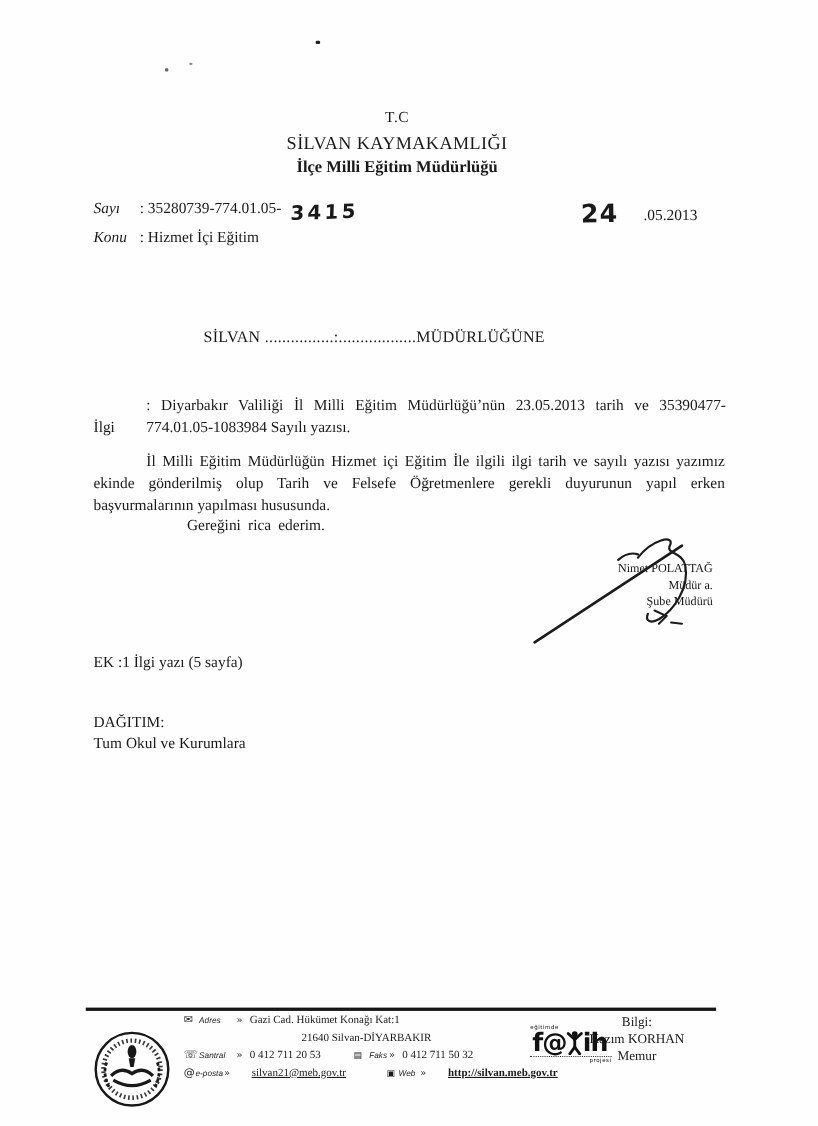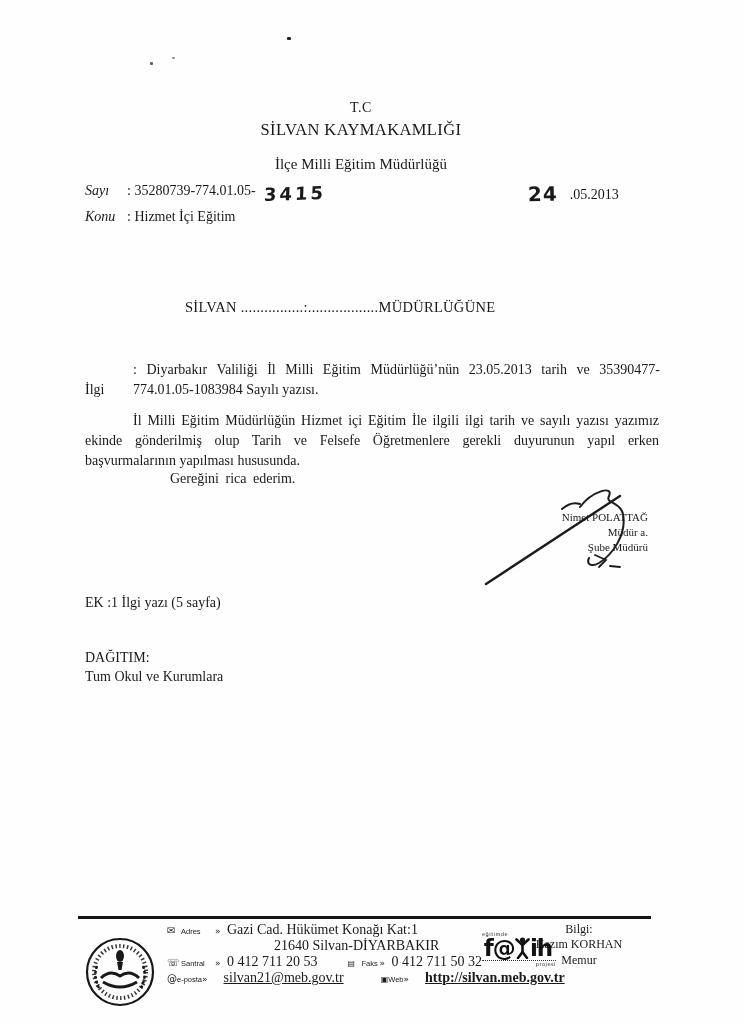--- a/index.html
+++ b/index.html
@@ -17,39 +17,39 @@
   }
   .abs { position: absolute; }
 
   
   .speck { position: absolute; background: #222; border-radius: 1px; }
 
   
   .letterhead { text-align: center; width: 320px; left: 201px; top: 98px; line-height: 1.45; }
   .lh1 { font-size: 14px; letter-spacing: .5px; }
   .lh2 { font-size: 16.5px; letter-spacing: .4px; }
-  .lh3 { font-size: 15px; font-weight: 400; margin-top: 12px; }
+  .lh3 { font-size: 15px; font-weight: 700; }
 
   
   .meta { left: 85px; top: 181px; line-height: 1.45; font-size: 14px; }
   .meta-row { display: flex; }
   .meta-label { width: 42px; font-style: italic; }
   .hand {
     font-family: "DejaVu Sans", sans-serif;
     font-weight: bold;
     display: inline-block;
   }
   .hand-no {
     font-size: 18px;
     letter-spacing: 3px;
     transform: rotate(-2deg) skewX(-4deg);
     margin-left: 8px;
   }
   .dateblock { left: 528px; top: 182px; font-size: 14px; white-space: nowrap; }
-  .hand-day { font-size: 20px; letter-spacing: 1px; transform: rotate(-1deg); margin-right: 12px; vertical-align: -2px; text-align: right; }
+  .hand-day { font-size: 23px; letter-spacing: 1px; transform: rotate(-1deg); margin-right: 23px; vertical-align: -2px; text-align: right; }
 
   
   .addressee { left: 185px; top: 299px; font-size: 14.5px; letter-spacing: .3px; }
 
   
   .ref { left: 85px; top: 360px; width: 575px; display: flex; line-height: 1.42; font-size: 14px; }
   .ref-label { width: 48px; flex: 0 0 48px; margin-top: 20px; }
   .ref-text { flex: 1; text-align: justify; }
 
   
@@ -63,23 +63,23 @@
   
   .attach { left: 85px; top: 595px; font-size: 14px; }
   .dist { left: 85px; top: 649px; font-size: 14px; line-height: 1.35; }
 
   
   .footer-rule { left: 78px; top: 916px; width: 573px; height: 2.5px; background: #151515; }
   .meb-seal { left: 84px; top: 936px; }
   .f-grid { left: 167px; top: 922px; width: 340px; font-size: 11.5px; }
   .f-row { display: flex; align-items: baseline; height: 16px; white-space: nowrap; }
   .f-ico { font-family: "DejaVu Sans", sans-serif; font-size: 10px; width: 14px; display: inline-block; }
-  .f-lab { font-family: "Liberation Sans", sans-serif; font-size: 7.5px; width: 34px; display: inline-block; color: #222; }
+  .f-lab { font-family: "Liberation Sans", sans-serif; font-size: 7.5px; width: 34px; display: inline-block; color: #222; font-style: italic; }
   .f-arrow { font-family: "DejaVu Sans", sans-serif; font-size: 9px; width: 12px; display: inline-block; }
-  .f-val { font-size: 14px; }
+  .f-val { font-size: 10px; }
   .f-col2 { margin-left: 30px; }
   .f-link { text-decoration: underline; margin-left: 16px; }
   .f-web { font-weight: bold; }
   .indent2 { padding-left: 47px; }
 
   .fatih { left: 476px; top: 931px; width: 84px; text-align: center; font-family: "DejaVu Sans", sans-serif; color: #111; }
   .fatih-top { font-size: 5px; text-align: left; padding-left: 6px; letter-spacing: .5px; }
   .fatih-main { font-size: 23px; font-weight: bold; line-height: 22px; display: flex; align-items: center; justify-content: center; letter-spacing: -1px; }
   .fatih-bottom { font-size: 5px; text-align: right; padding-right: 4px; letter-spacing: .5px; }
   .fatih-dots { border-top: 1px dotted #333; margin: 1px 4px 0 6px; }

